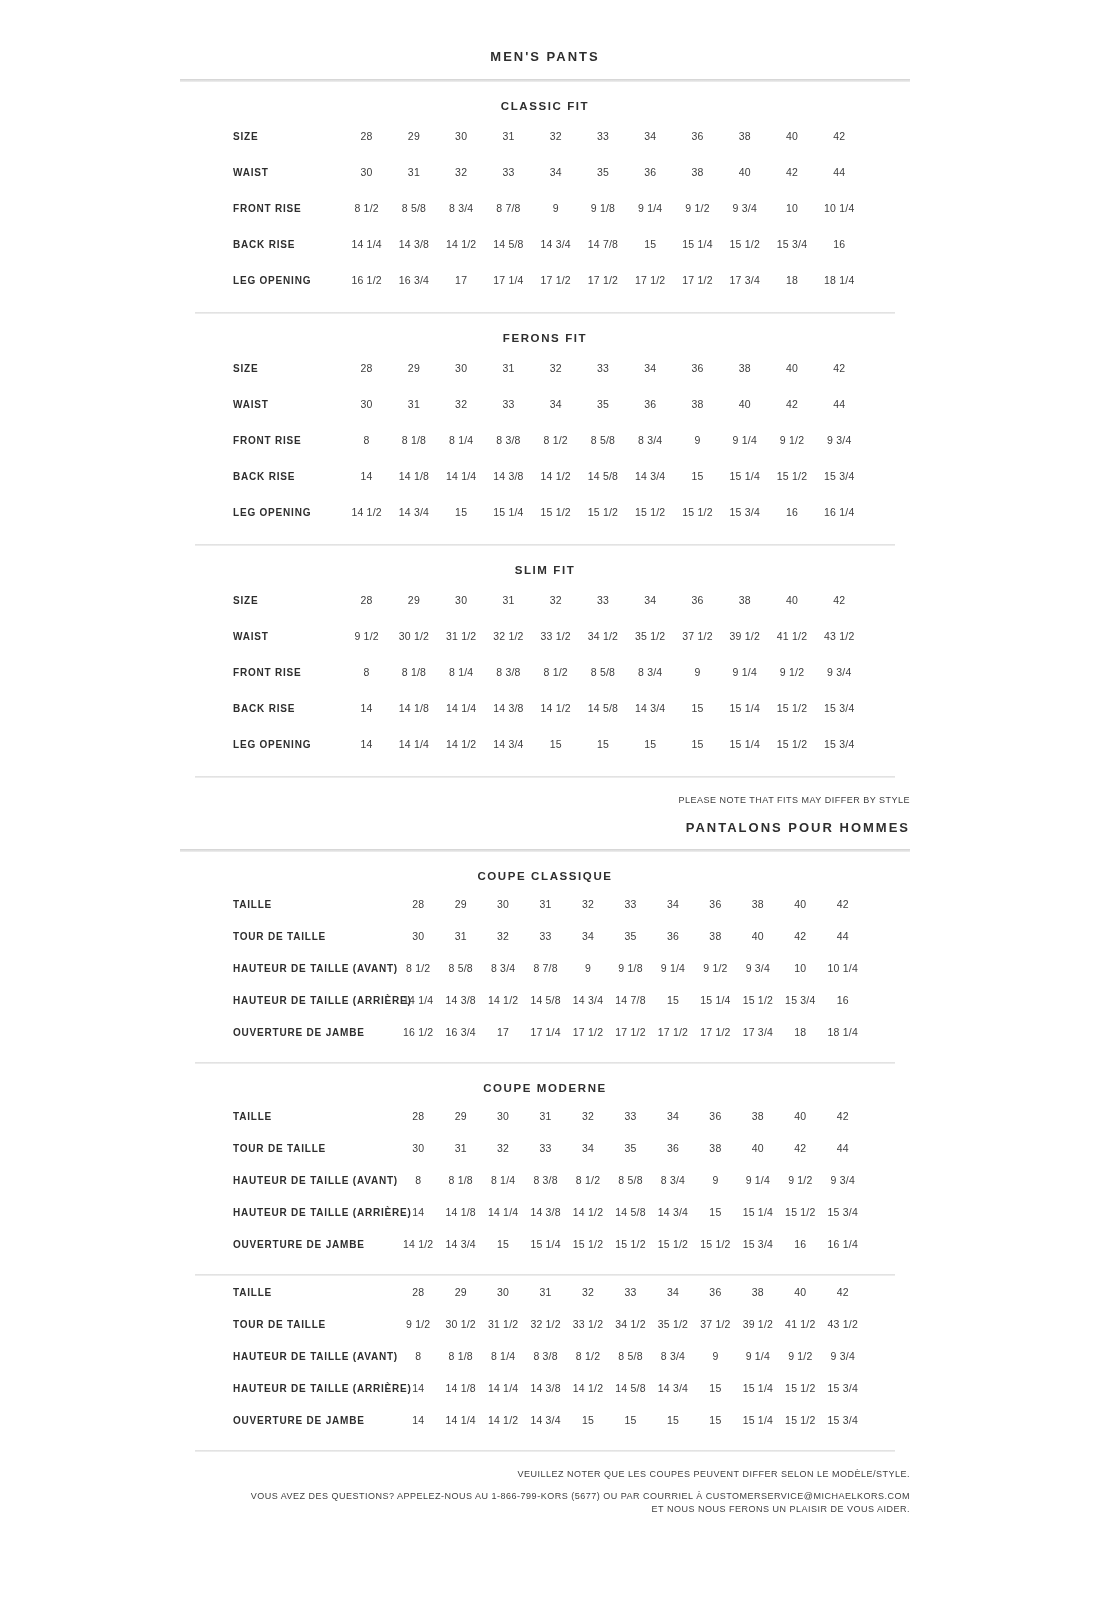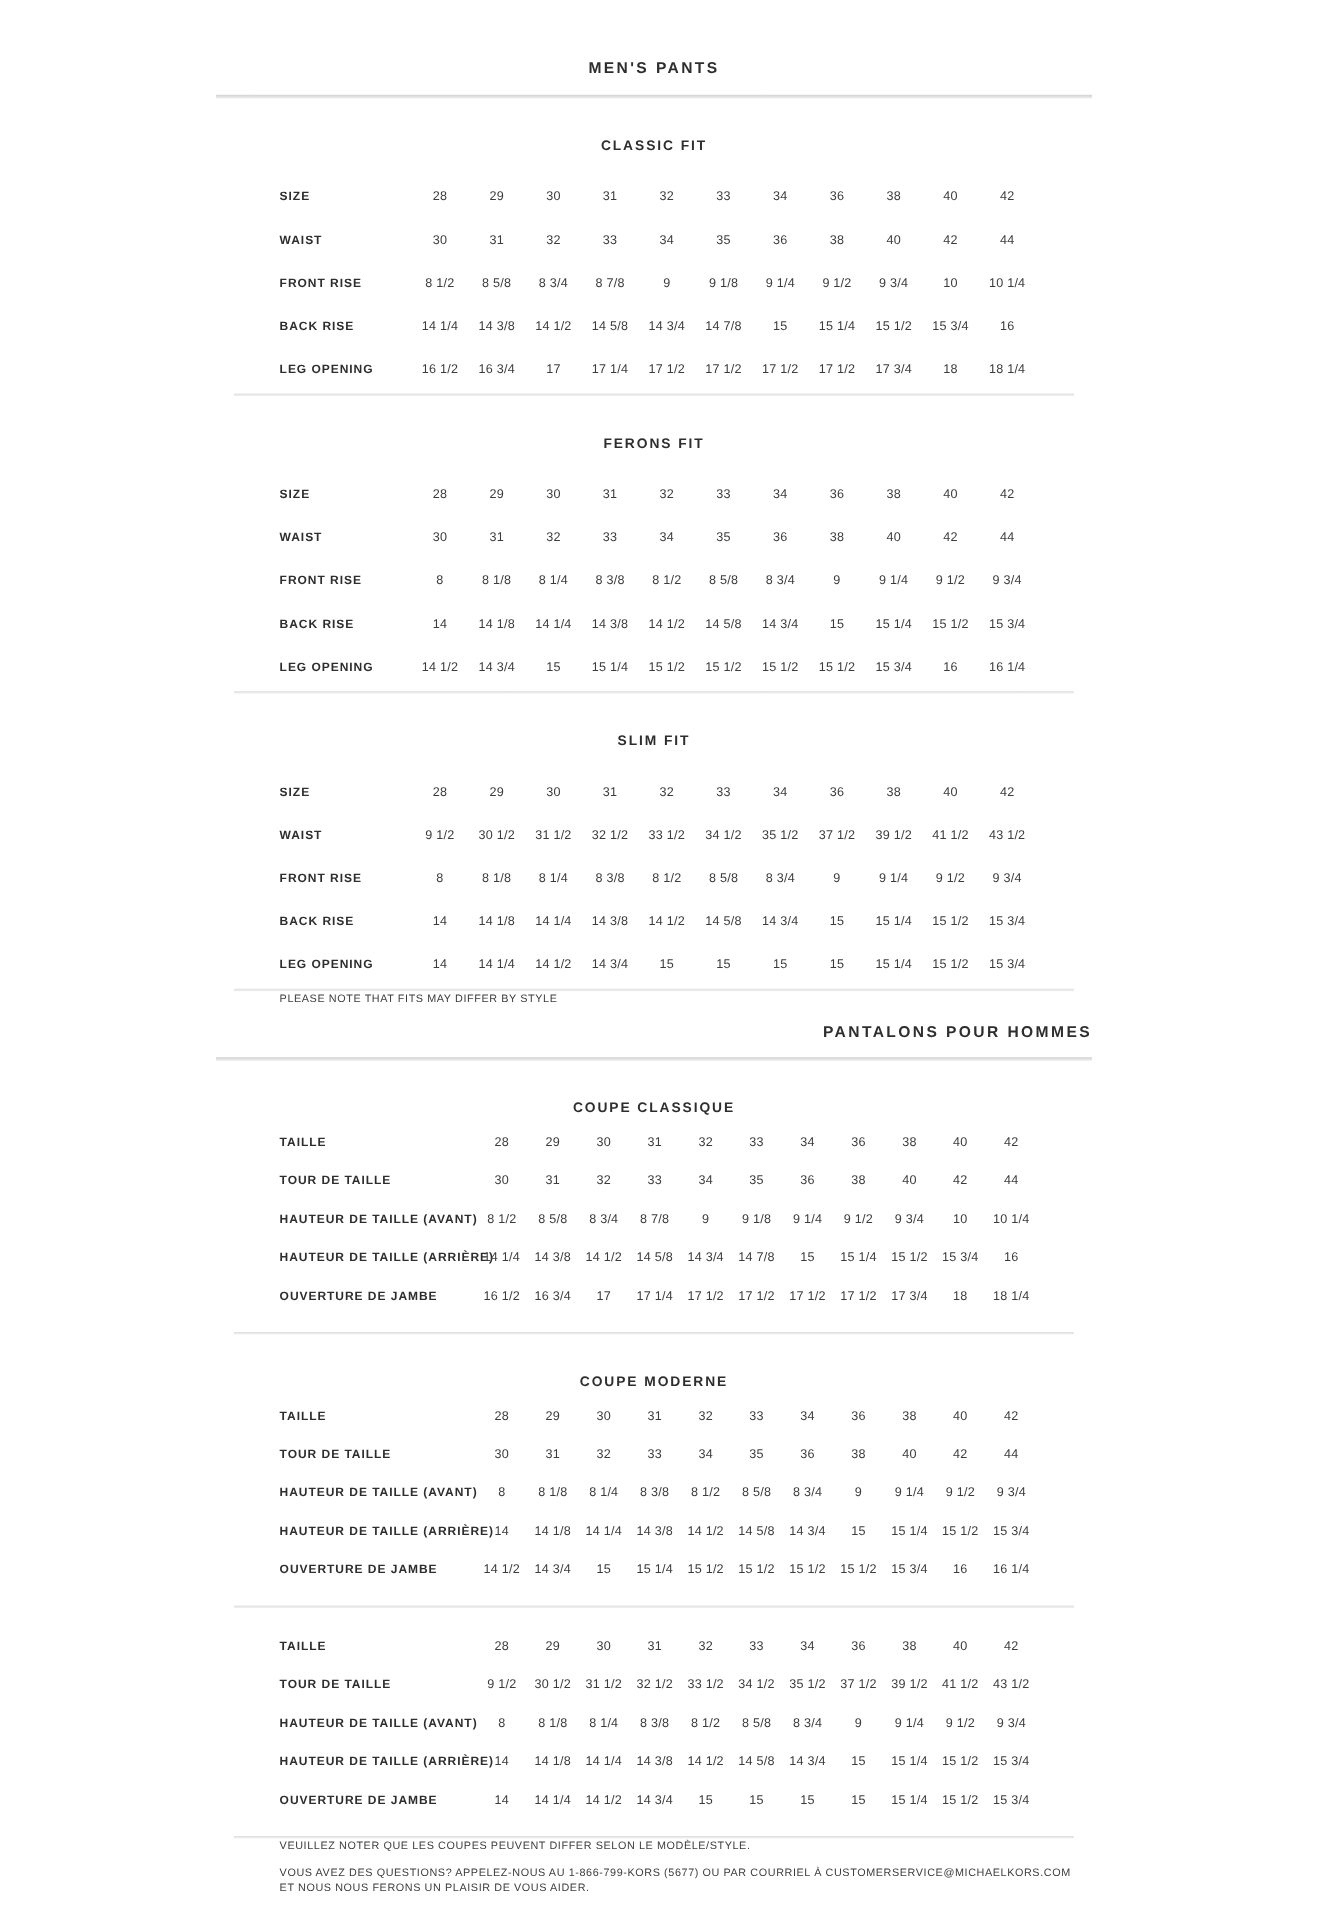--- a/index.html
+++ b/index.html
@@ -30,33 +30,33 @@
     height: 3px;
     background: linear-gradient(#d2d2d2, #efefef);
     width: 730px;
   }
   hr.rule.minor {
     height: 2px;
     width: 700px;
     margin: 0 auto;
     background: linear-gradient(#dedede, #f1f1f1);
   }
-  .fit-section { padding-top: 16px; }
+  .fit-section { padding-top: 0; }
   .fit-title {
     text-align: center;
     font-size: 11.5px;
     font-weight: bold;
     letter-spacing: 1.6px;
     color: #2e2e2e;
     padding: 18px 0 6px 0;
   }
   .size-table { margin-left: 53px; }
   .size-table .trow { display: flex; align-items: center; }
   .en-table { width: 630px; }
-  .en-table .trow { height: 36px; align-items: flex-end; }
+  .en-table .trow { height: 36px; }
   .en-table .tlabel { width: 110px; }
   .fr-table { width: 631px; }
   .fr-table .trow { height: 32px; }
   .fr-table .tlabel { width: 164px; }
   .tlabel {
     font-size: 10px;
     font-weight: bold;
     letter-spacing: 0.8px;
     color: #2e2e2e;
     white-space: nowrap;
@@ -66,24 +66,26 @@
     flex: 1;
     text-align: center;
     font-size: 10.5px;
     color: #3c3c3c;
     letter-spacing: 0.2px;
     white-space: nowrap;
   }
   .section-pad-bottom { height: 14px; }
   .notes {
     margin-left: 53px;
+    padding-top: 16px;
     font-size: 9px;
     letter-spacing: 0.5px;
     color: #3c3c3c;
     line-height: 13px;
+    text-align: right;
   }
   .notes p { margin-bottom: 9px; }
   .fr-main-title {
     text-align: right;
     font-size: 13px;
     font-weight: bold;
     letter-spacing: 2px;
     color: #2e2e2e;
     padding: 4px 0 14px 0;
   }

